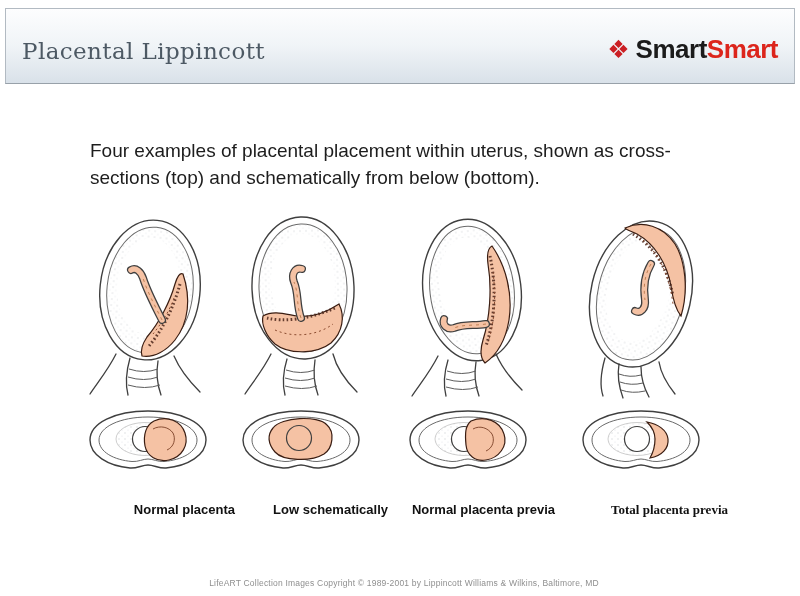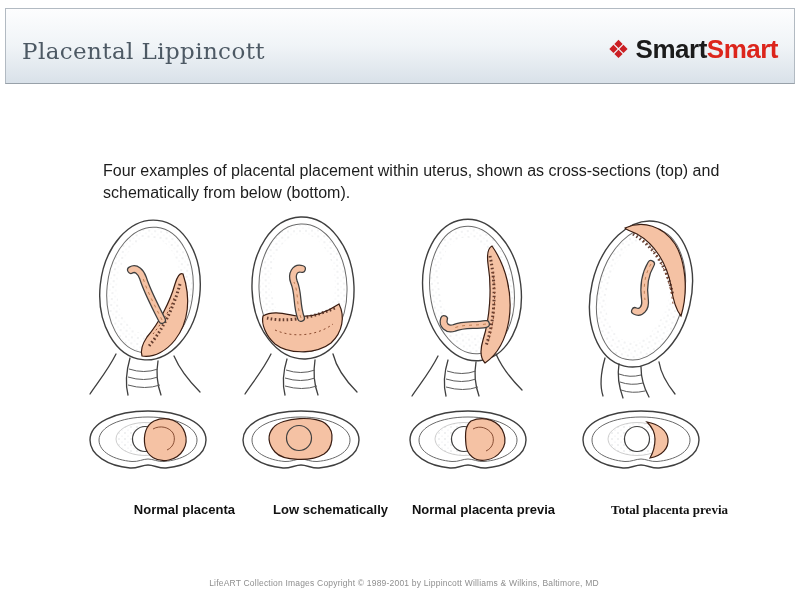--- a/index.html
+++ b/index.html
@@ -16,22 +16,22 @@
   .page-title{
     margin:0;padding-top:10px;font-family:"DejaVu Serif", serif;font-weight:500;
     font-size:23px;color:#4d5964;letter-spacing:.4px;
   }
   .logo{display:flex;align-items:center;gap:6px;padding-top:6px;}
   .logo-icon{font-size:25px;line-height:1;color:#cb1f24;}
   .logo-text{font-weight:700;font-size:26px;letter-spacing:-0.5px;}
   .logo-smart{color:#1b1b1b;}
   .logo-draw{color:#dc251c;}
   .description{
-    position:absolute;left:90px;top:144px;width:630px;
-    font-size:16px;line-height:1.4;color:#1d1d1d;margin-left:13px;
+    position:absolute;left:90px;top:119px;width:630px;
+    font-size:19px;line-height:1.4;color:#1d1d1d;
   }
   .figure-col{position:absolute;top:212px;width:170px;}
   .figure-col svg{display:block;margin:0 auto;}
   .col-1{left:65px;}.col-2{left:218px;}.col-3{left:385px;}.col-4{left:558px;font-family:Liberation Serif, serif;}
   .figure-label{
     position:absolute;top:502px;width:170px;text-align:right;
     font-size:13px;font-weight:bold;color:#111;
   }
   .footer{
     position:absolute;left:4px;top:578px;width:800px;text-align:center;

